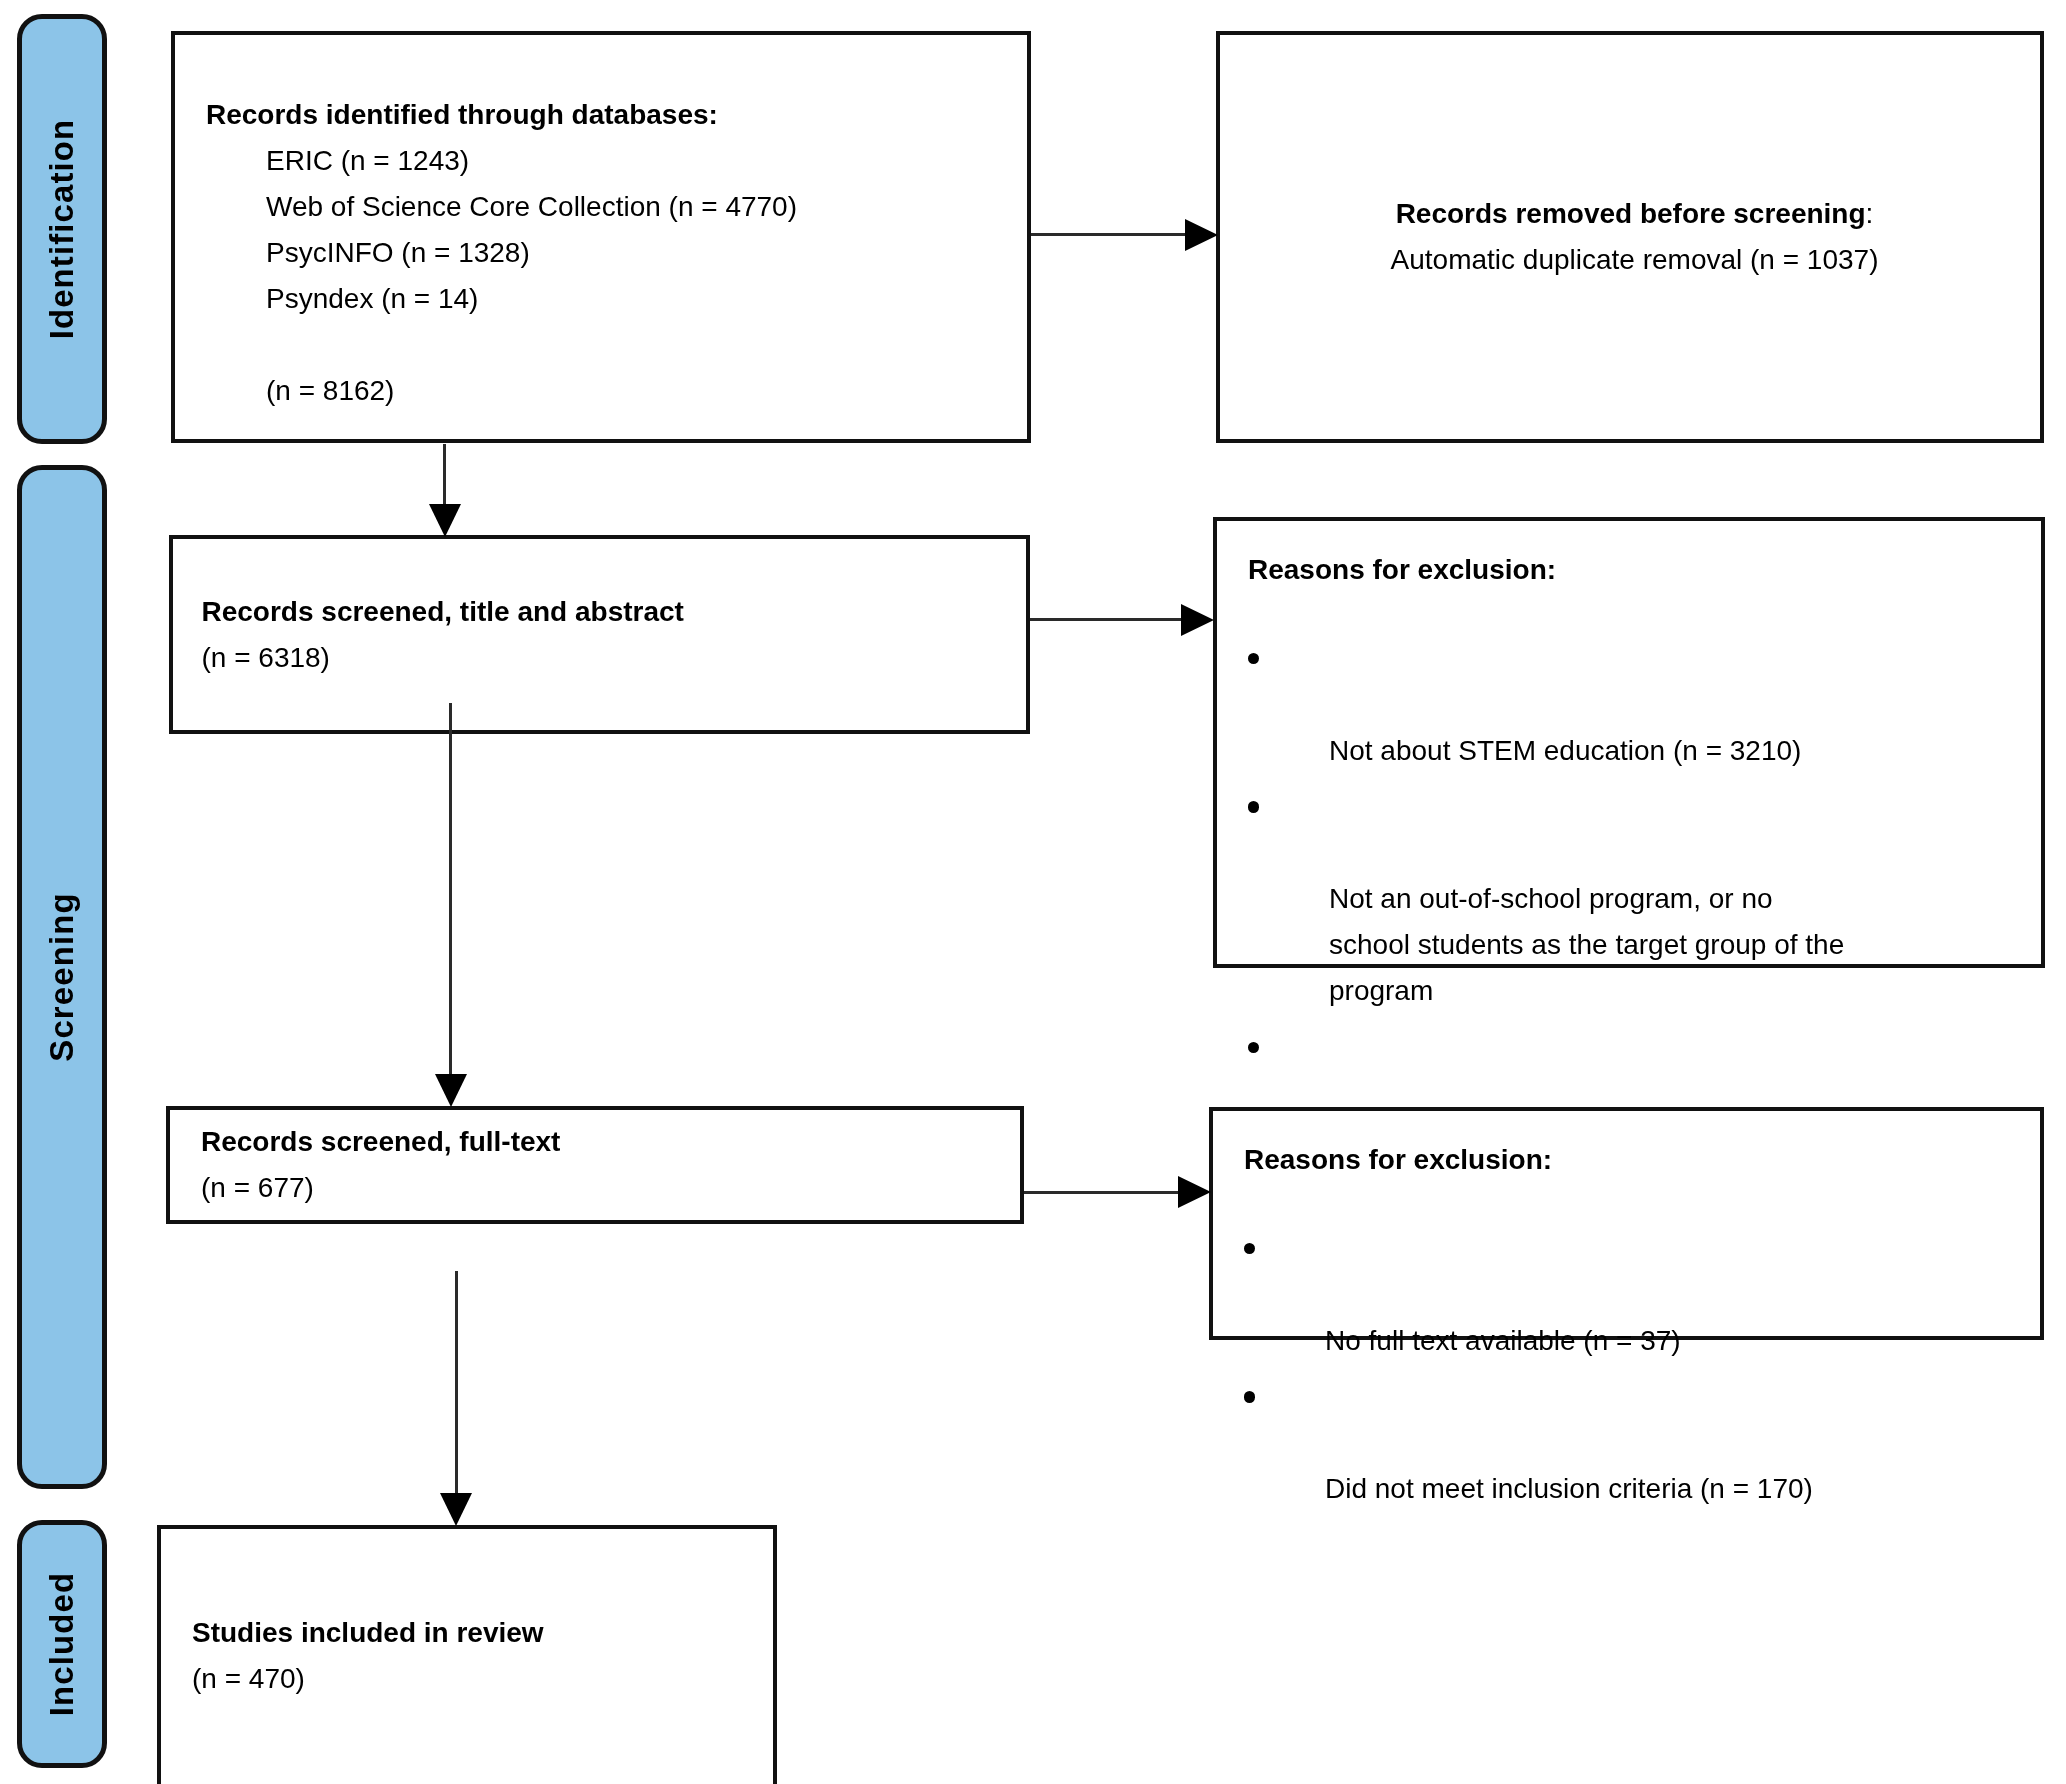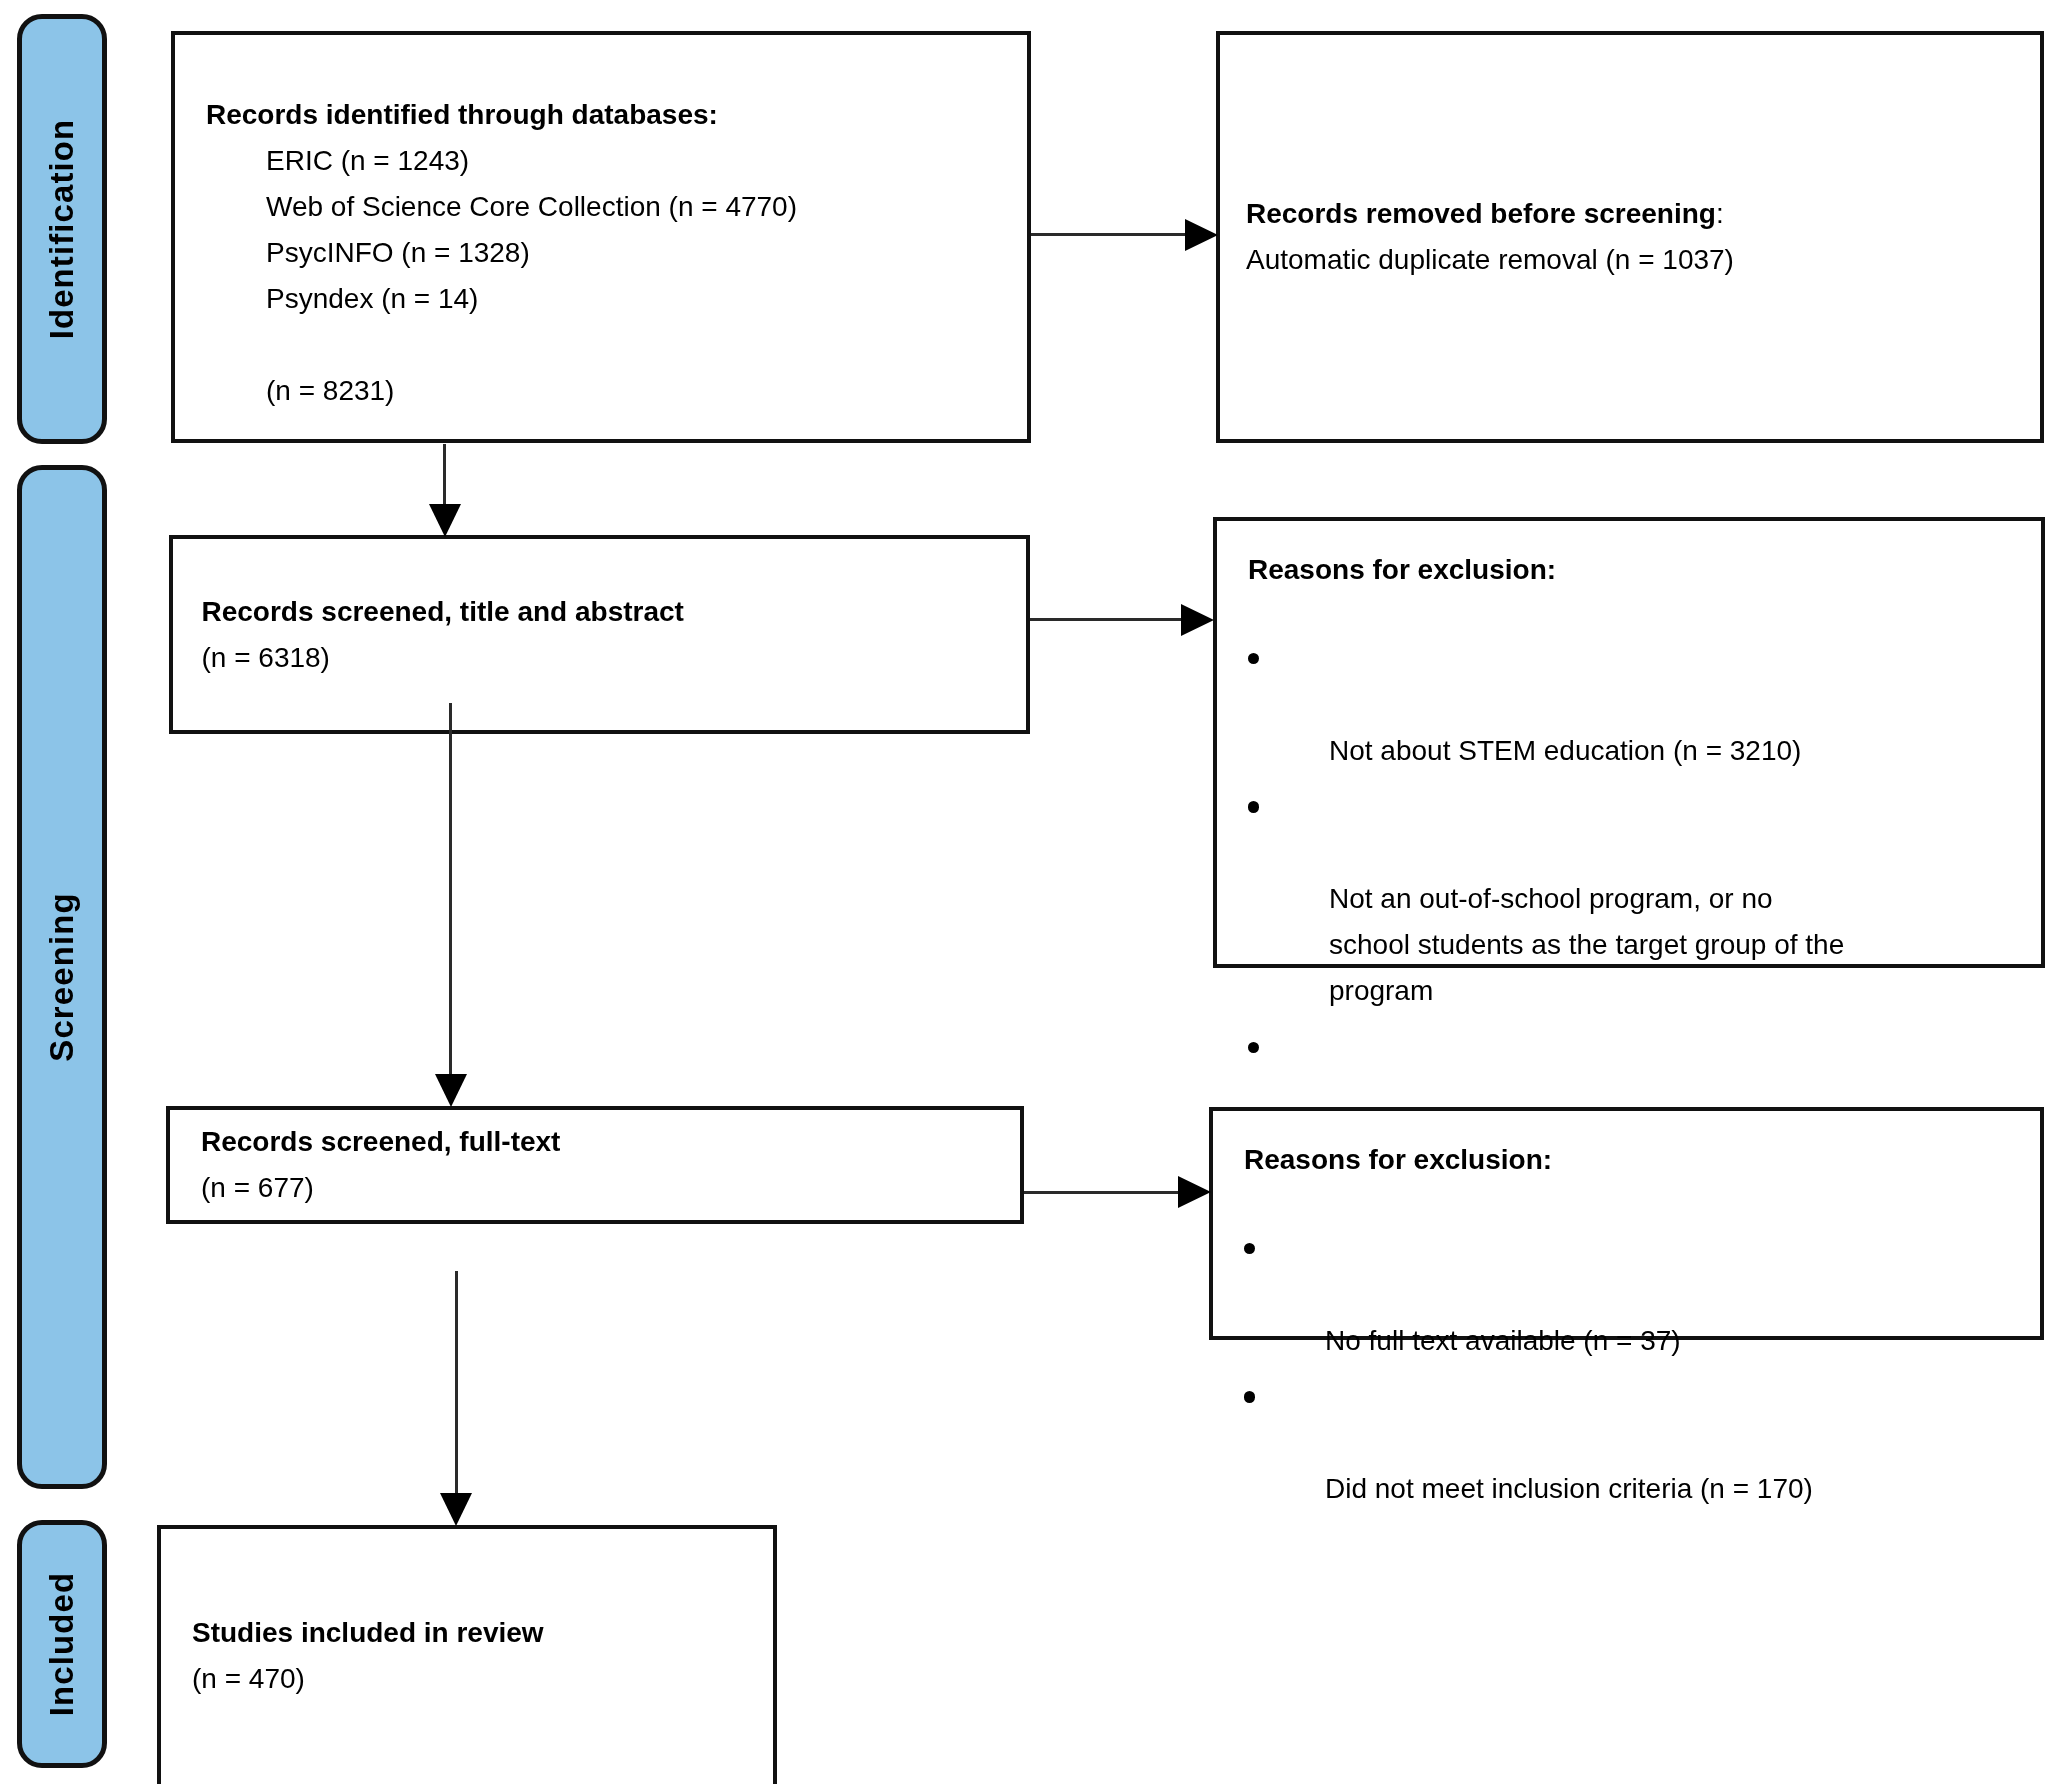--- a/index.html
+++ b/index.html
@@ -105,24 +105,24 @@
 <div class="stage" style="left: 17px; top: 1520px; width: 90px; height: 248px; background: rgb(140, 196, 232);">
   <span class="vtext">Included</span>
 </div>
 
 <div class="box" style="left:171px; top:31px; width:860px; height:412px; padding:57px 17px 0 31px;">
   <div class="bold">Records identified through databases:</div>
   <div class="indent">ERIC (n = 1243)</div>
   <div class="indent">Web of Science Core Collection (n = 4770)</div>
   <div class="indent">PsycINFO (n = 1328)</div>
   <div class="indent">Psyndex (n = 14)</div>
-  <div class="indent gap-top">(n = 8231)</div>
+  <div class="indent gap-top">(n = 8162)</div>
 </div>
 
-<div class="box vcenter" style="left:1216px; top:31px; width:828px; height:412px; padding:0 17px 0 26px;">
+<div class="box vcenter" style="left:1216px; top:31px; width:828px; height:412px; padding:0 17px 0 26px;align-items:center;">
   <div>
     <span class="bold">Records removed before screening</span><span>:</span>
   </div>
   <div style="">Automatic duplicate removal (n = 1037)</div>
 </div>
 
 <div class="box vcenter" style="left:169px; top:535px; width:861px; height:199px; padding:0 17px 0 28.5px;">
   <div class="bold">Records screened, title and abstract</div>
   <div>(n = 6318)</div>
 </div>

